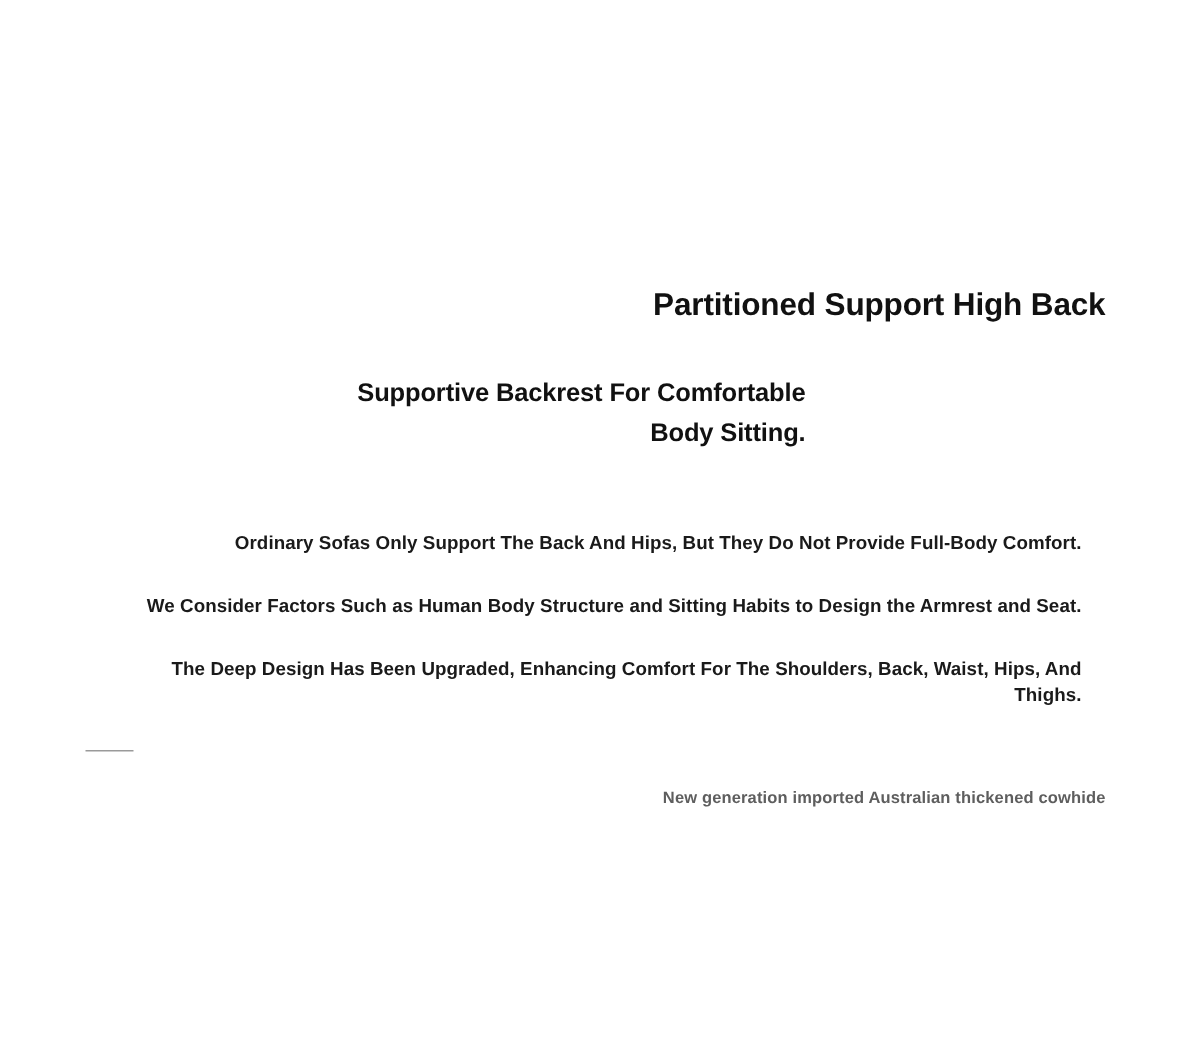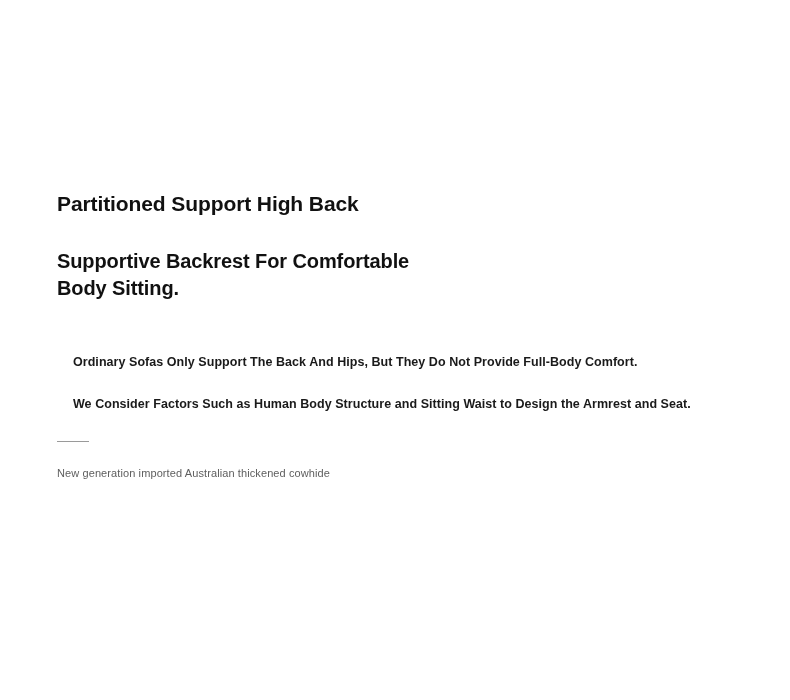--- a/index.html
+++ b/index.html
@@ -12,37 +12,38 @@
     background: #ffffff;
     font-family: "Liberation Sans", sans-serif;
     color: #111111;
     overflow: hidden;
   }
   .page {
     position: relative;
     width: 790px;
     height: 700px;
     background: #ffffff;
+    text-align: right;
   }
   .content {
     position: absolute;
     left: 57px;
     top: 190px;
     width: 680px;
   }
   .headline {
     font-size: 21px;
     font-weight: bold;
     letter-spacing: -0.1px;
     color: #111111;
     line-height: 28px;
     margin: 0 0 30px 0;
   }
   .subhead {
-    font-size: 20px;
+    font-size: 17px;
     font-weight: bold;
     letter-spacing: -0.1px;
     color: #111111;
     line-height: 27px;
     margin: 0 0 52px 0;
     max-width: 480px;
   }
   .subhead .line {
     display: block;
   }
@@ -68,42 +69,43 @@
     background: #9a9a9a;
     margin: 28px 0 22px 0;
   }
   .footnotes {
     margin: 0;
     padding: 0;
     list-style: none;
   }
   .footnotes li {
     font-size: 11px;
-    font-weight: 400;
+    font-weight: 700;
     color: #5e5e5e;
     line-height: 18px;
     letter-spacing: 0.1px;
   }
 </style>
 </head>
 <body>
 
 <div class="page">
   <div class="content">
 
     <h1 class="headline">Partitioned Support High Back</h1>
 
     <h2 class="subhead">
       <span class="line">Supportive Backrest For Comfortable</span>
       <span class="line">Body Sitting.</span>
     </h2>
 
     <ul class="bullets">
       <li>Ordinary Sofas Only Support The Back And Hips, But They Do Not Provide Full-Body Comfort.</li>
-      <li>We Consider Factors Such as Human Body Structure and Sitting Waist to Design the Armrest and Seat.</li>
+      <li>We Consider Factors Such as Human Body Structure and Sitting Habits to Design the Armrest and Seat.</li>
+      <li>The Deep Design Has Been Upgraded, Enhancing Comfort For The Shoulders, Back, Waist, Hips, And Thighs.</li>
     </ul>
 
     <div class="rule"></div>
 
     <ul class="footnotes">
       <li>New generation imported Australian thickened cowhide</li>
     </ul>
 
   </div>
 </div>

